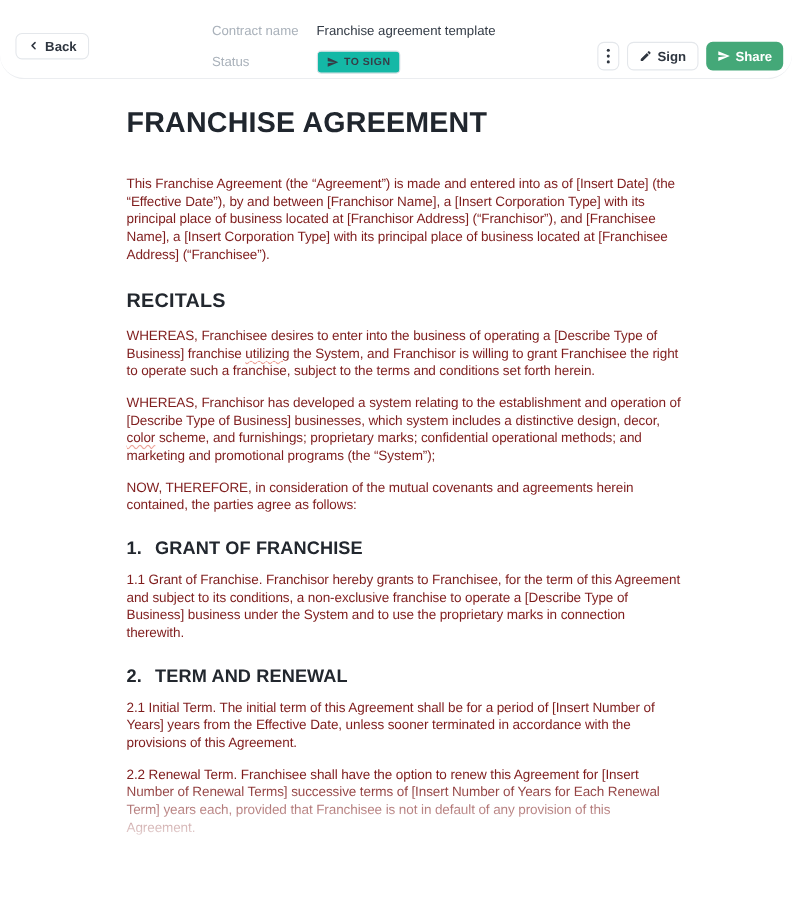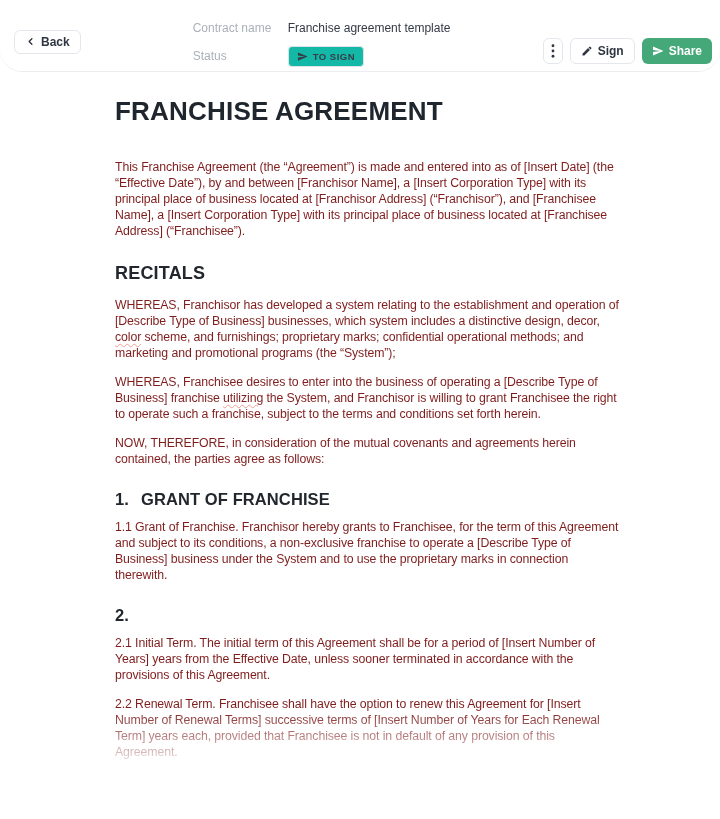--- a/index.html
+++ b/index.html
@@ -124,35 +124,36 @@
   </header>
 
   <main class="doc">
 
     <h1 class="doc-title">FRANCHISE AGREEMENT</h1>
 
     <p>This Franchise Agreement (the “Agreement”) is made and entered into as of [Insert Date] (the “Effective Date”), by and between [Franchisor Name], a [Insert Corporation Type] with its principal place of business located at [Franchisor Address] (“Franchisor”), and [Franchisee Name], a [Insert Corporation Type] with its principal place of business located at [Franchisee Address] (“Franchisee”).</p>
 
     <h2 class="h-recitals">RECITALS</h2>
 
+    <p>WHEREAS, Franchisee desires to enter into the business of operating a [Describe Type of Business] franchise <span class="misspelled">utilizing</span> the System, and Franchisor is willing to grant Franchisee the right to operate such a franchise, subject to the terms and conditions set forth herein.</p>
     <p>WHEREAS, Franchisor has developed a system relating to the establishment and operation of [Describe Type of Business] businesses, which system includes a distinctive design, decor, <span class="misspelled">color</span> scheme, and furnishings; proprietary marks; confidential operational methods; and marketing and promotional programs (the “System”);</p>
-    <p>WHEREAS, Franchisee desires to enter into the business of operating a [Describe Type of Business] franchise <span class="misspelled">utilizing</span> the System, and Franchisor is willing to grant Franchisee the right to operate such a franchise, subject to the terms and conditions set forth herein.</p>
     <p>NOW, THEREFORE, in consideration of the mutual covenants and agreements herein contained, the parties agree as follows:</p>
 
     <div class="section">
       <h3>
         <span class="num">1.</span>
         <span>GRANT OF FRANCHISE</span>
       </h3>
       <p>1.1 Grant of Franchise. Franchisor hereby grants to Franchisee, for the term of this Agreement and subject to its conditions, a non-exclusive franchise to operate a [Describe Type of Business] business under the System and to use the proprietary marks in connection therewith.</p>
     </div>
 
     <div class="section">
       <h3>
         <span class="num">2.</span>
+        <span>TERM AND RENEWAL</span>
       </h3>
       <p>2.1 Initial Term. The initial term of this Agreement shall be for a period of [Insert Number of Years] years from the Effective Date, unless sooner terminated in accordance with the provisions of this Agreement.</p>
       <p>2.2 Renewal Term. Franchisee shall have the option to renew this Agreement for [Insert Number of Renewal Terms] successive terms of [Insert Number of Years for Each Renewal Term] years each, provided that Franchisee is not in default of any provision of this Agreement.</p>
     </div>
 
     <div class="fade-overlay"></div>
 
   </main>
 
 </div>

